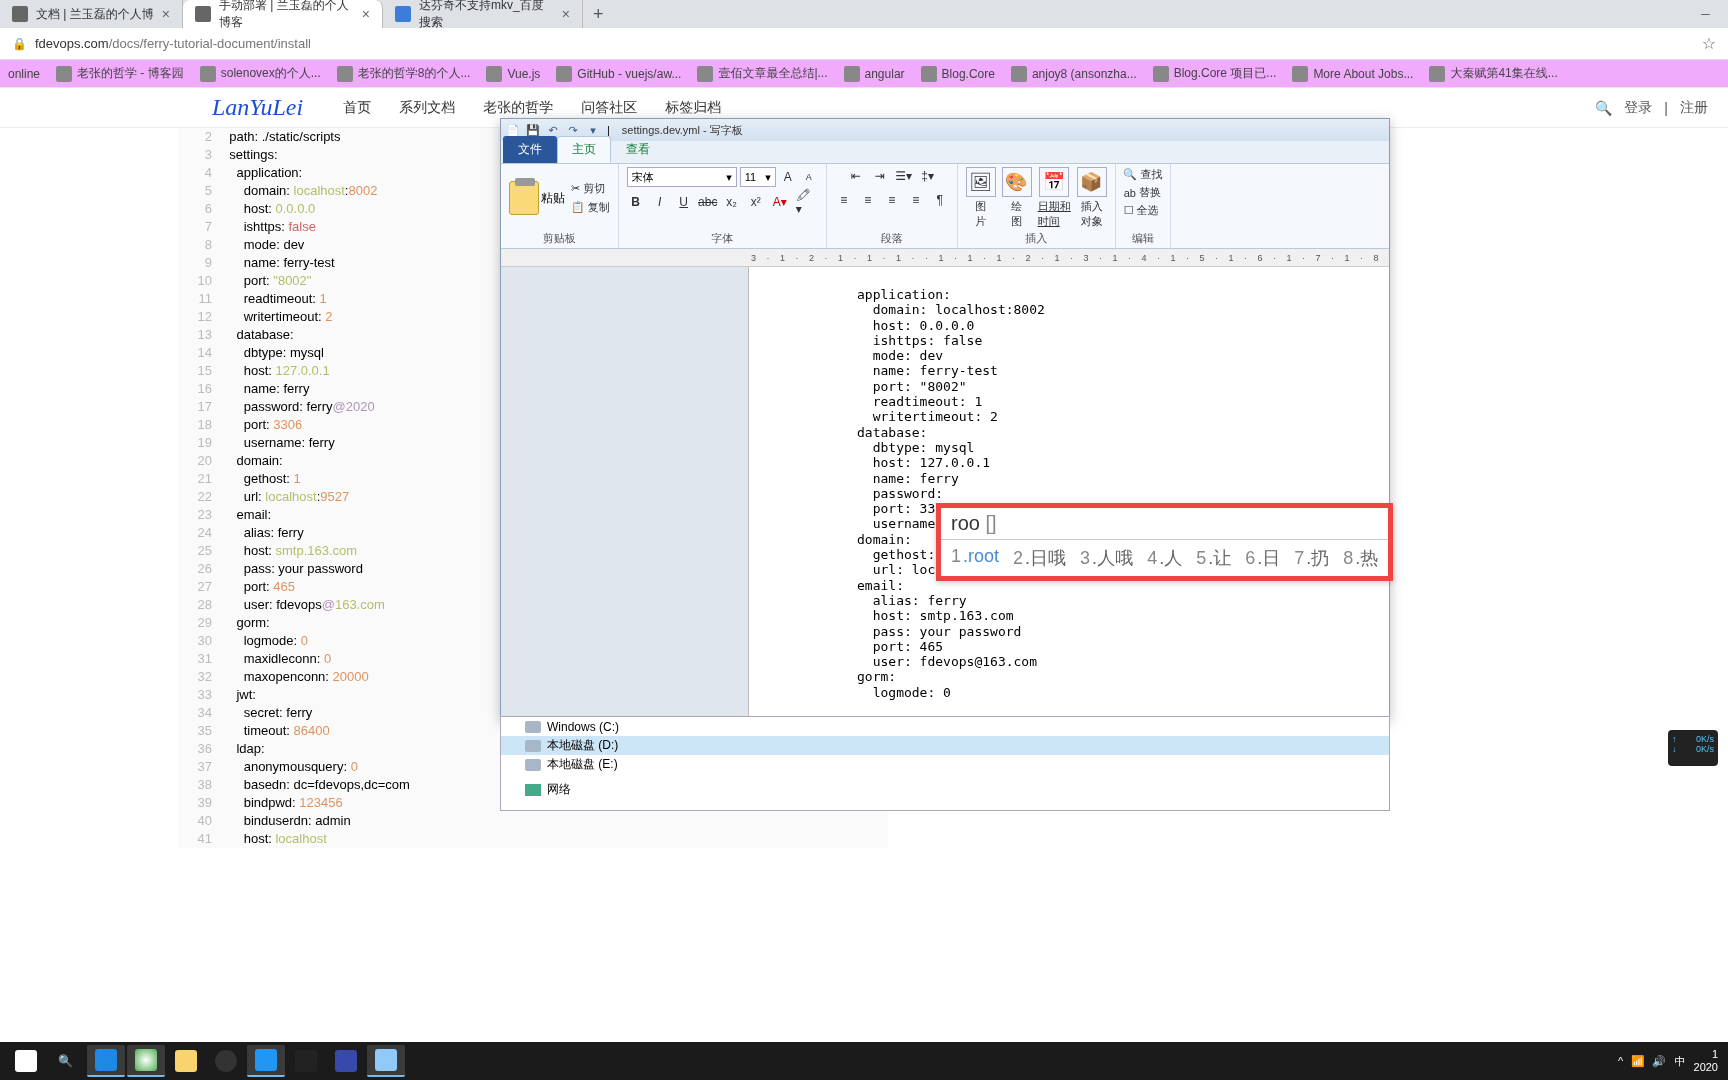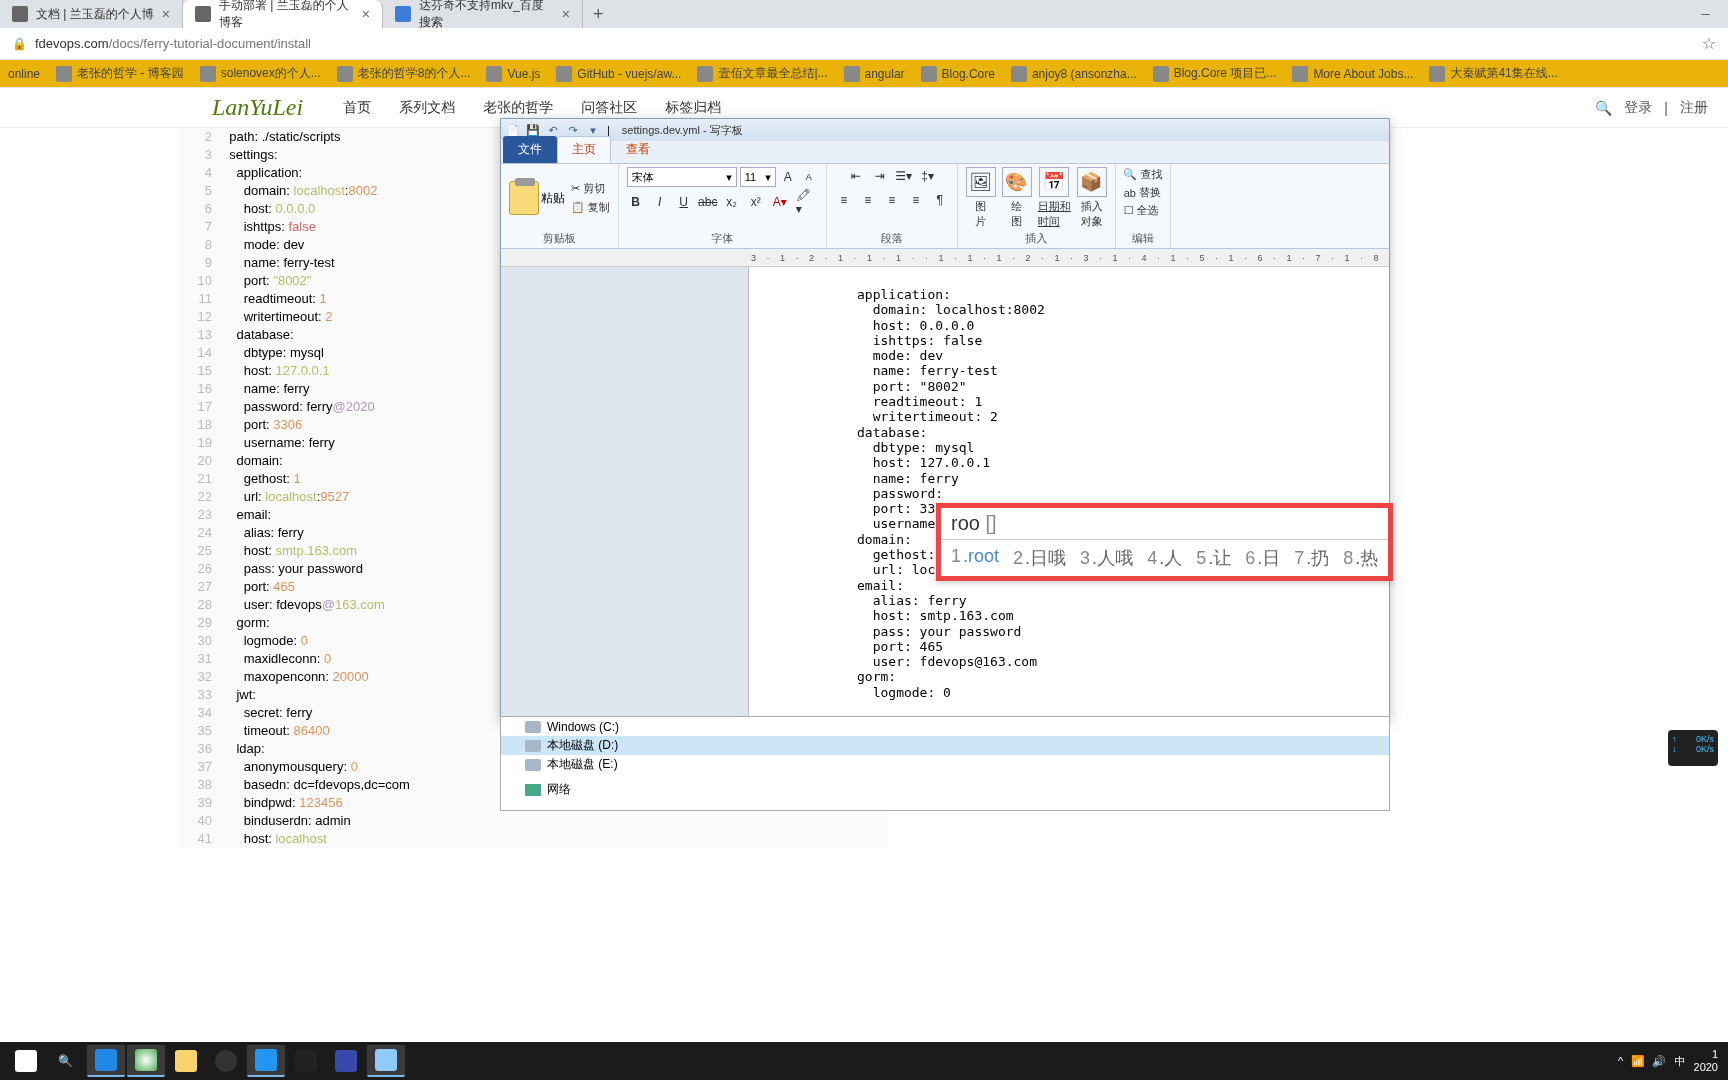--- a/index.html
+++ b/index.html
@@ -16,32 +16,32 @@
 .new-tab { padding: 0 10px; color: #555; font-size: 18px; }
 .win-controls { position: absolute; right: 0; top: 0; display: flex; }
 .win-controls span { width: 45px; height: 28px; display: flex; align-items: center; justify-content: center; color: #555; }
 
 .address-bar { height: 32px; background: #fff; display: flex; align-items: center; padding: 0 12px; border-bottom: 1px solid #ddd; }
 .lock-icon { color: #5a5a5a; margin-right: 8px; }
 .url { color: #333; font-size: 13px; }
 .url .gray { color: #777; }
 .star-icon { margin-left: auto; color: #666; font-size: 16px; }
 
-.bookmarks-bar { height: 28px; background: #eab308; display: flex; align-items: center; padding: 0 8px; gap: 16px; border-bottom: 1px solid #e5e5e5; font-size: 12px; }
+.bookmarks-bar { height: 28px; background: #f0abfc; display: flex; align-items: center; padding: 0 8px; gap: 16px; border-bottom: 1px solid #e5e5e5; font-size: 12px; }
 .bookmarks-bar .bm { display: flex; align-items: center; gap: 5px; color: #444; cursor: pointer; white-space: nowrap; }
 .bookmarks-bar .bm .bi { width: 16px; height: 16px; border-radius: 2px; background: #888; flex-shrink: 0; }
 .bi.green { background: #4caf50; }
 .bi.blue { background: #2196f3; }
 .bi.orange { background: #ff9800; }
 .bi.gray { background: #555; }
 .bi.red { background: #e53935; }
 
 
 .site-header { height: 40px; display: flex; align-items: center; padding: 0 20px 0 212px; border-bottom: 1px solid #eee; }
-.site-logo { font-family: cursive; font-size: 24px; color: #4d7c0f; font-style: italic; margin-right: 40px; }
+.site-logo { font-family: cursive; font-size: 24px; color: #1d4ed8; font-style: italic; margin-right: 40px; }
 .site-nav { display: flex; gap: 28px; }
 .site-nav span { color: #333; font-size: 14px; cursor: pointer; }
 .site-right { margin-left: auto; display: flex; align-items: center; gap: 12px; }
 .site-right span { color: #555; font-size: 14px; cursor: pointer; }
 .divider { color: #ccc; }
 
 
 .code-wrap { position: absolute; left: 178px; top: 128px; width: 710px; background: #fafafa; height: 720px; font-family: Consolas, monospace; font-size: 13px; line-height: 18px; }
 .code-line { display: flex; }
 .gutter { width: 44px; text-align: right; padding-right: 10px; color: #bbb; user-select: none; }
@@ -51,21 +51,21 @@
 .code .bool { color: #cc6666; }
 .code .at { color: #b294bb; }
 
 
 .wordpad { position: absolute; left: 500px; top: 118px; width: 890px; height: 602px; background: #fff; border: 1px solid #8a9db5; box-shadow: 0 3px 12px rgba(0,0,0,0.25); }
 .wp-titlebar { height: 22px; background: linear-gradient(#e6eef7, #d2e0f0); display: flex; align-items: center; padding: 0 4px; font-size: 11px; gap: 6px; }
 .wp-qat { display: flex; gap: 4px; align-items: center; }
 .wp-qat span { width: 16px; height: 16px; display: flex; align-items: center; justify-content: center; color: #3a5a8a; }
 .wp-title { margin-left: 6px; color: #333; }
 .wp-tabs { height: 23px; background: #eaf0f8; display: flex; align-items: flex-end; padding-left: 2px; border-bottom: 1px solid #b6c8de; }
-.wp-tab { padding: 4px 14px; font-size: 12px; color: #c2410c; border: 1px solid transparent; cursor: pointer; }
+.wp-tab { padding: 4px 14px; font-size: 12px; color: #15803d; border: 1px solid transparent; cursor: pointer; }
 .wp-tab.file { background: #2a579a; color: #fff; border-radius: 3px 3px 0 0; }
 .wp-tab.active { background: #f5f8fc; border: 1px solid #b6c8de; border-bottom-color: #f5f8fc; border-radius: 3px 3px 0 0; }
 .wp-ribbon { height: 85px; background: #f5f8fc; display: flex; border-bottom: 1px solid #b6c8de; }
 .rib-grp { display: flex; flex-direction: column; border-right: 1px solid #d0dae8; padding: 3px 8px 2px; }
 .rib-grp .grp-body { flex: 1; display: flex; gap: 6px; align-items: center; }
 .rib-grp .grp-label { text-align: center; font-size: 11px; color: #555; padding-top: 2px; }
 .paste-btn { display: flex; align-items: center; gap: 2px; }
 .paste-ico { width: 30px; height: 34px; background: #f9d978; border: 1px solid #c0a030; border-radius: 3px; position: relative; }
 .paste-ico::after { content:""; position:absolute; left:5px; top:-4px; width:20px; height:8px; background:#999; border-radius:2px; }
 .mini-btn { font-size: 11px; color: #333; display: flex; align-items: center; gap: 3px; }

